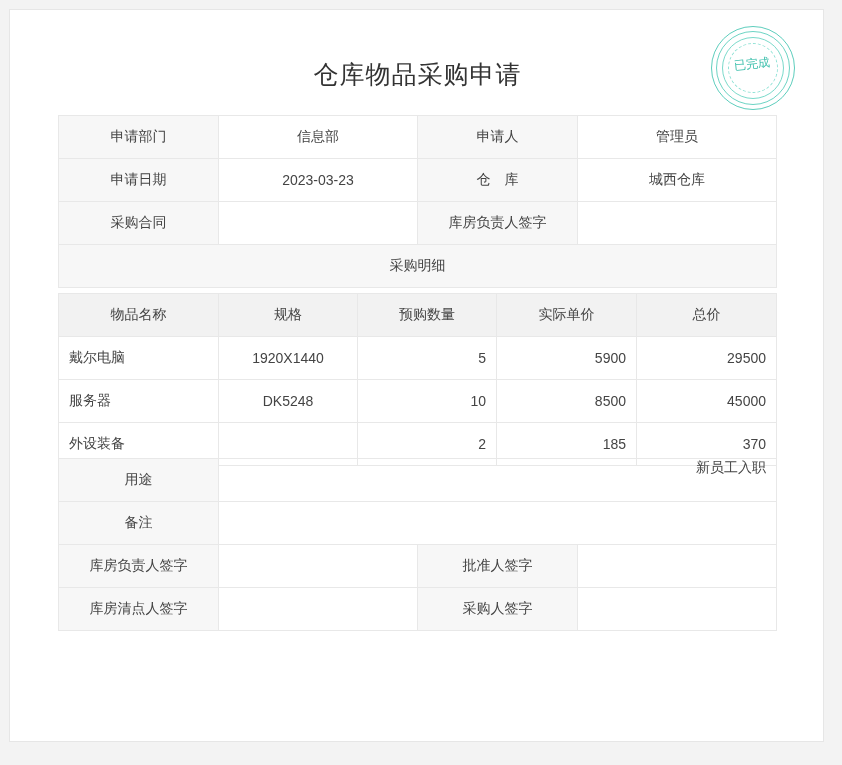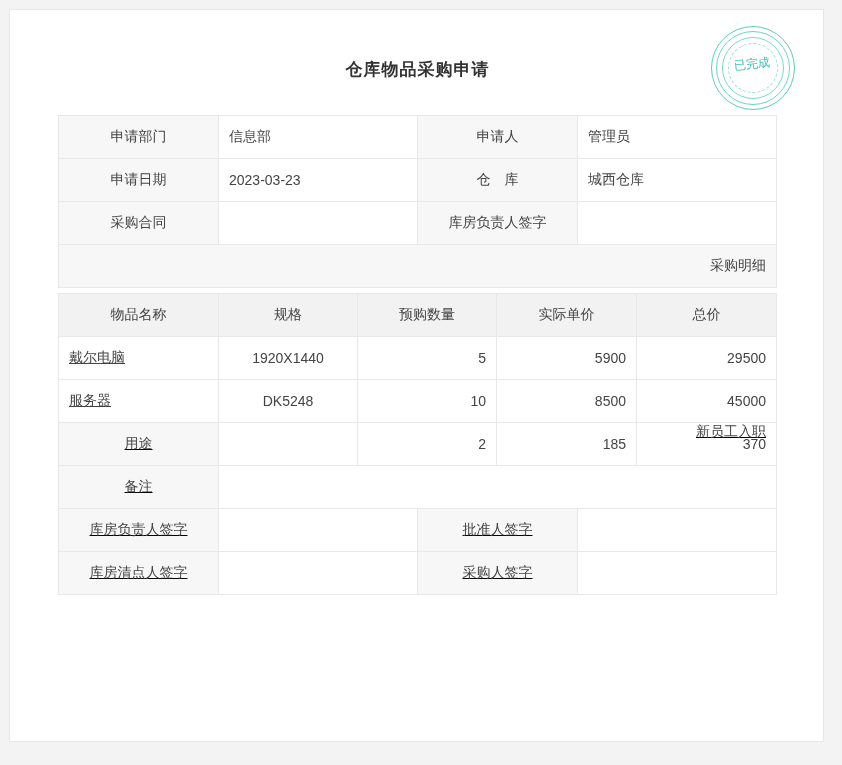--- a/index.html
+++ b/index.html
@@ -24,23 +24,23 @@
     background: #ffffff;
     border: 1px solid #e6e6e6;
     box-sizing: border-box;
   }
   .doc-title {
     position: absolute;
     left: 0;
     top: 48px;
     width: 815px;
     text-align: center;
-    font-size: 17px;
+    font-size: 25px;
     color: #333333;
-    font-weight: bold;
+    font-weight: normal;
     letter-spacing: 1px;
   }
   
   .stamp {
     position: absolute;
     right: 28px;
     top: 16px;
     width: 84px;
     height: 84px;
   }
@@ -82,43 +82,43 @@
     padding: 0 10px;
     box-sizing: border-box;
   }
   td.lbl {
     background: #f7f7f7;
     text-align: center;
     color: #444;
   }
   td.val {
     background: #ffffff;
+    text-align: center;
   }
   td.section {
     background: #f7f7f7;
-    text-align: right;
+    text-align: center;
     padding-left: 46px;
     color: #444;
   }
   td.colhead {
     background: #f2f2f2;
     text-align: center;
     font-size: 14px;
     color: #444;
     height: 32px;
   }
   td.item-name {
     text-align: left;
     padding-left: 10px;
     border-left: 1px solid #ffffff;
     border-right: 1px solid #ffffff;
     border-top: 1px solid #ffffff;
     border-bottom: 1px solid #f0f0f0;
     height: 30px;
-    text-decoration: underline;
   }
   td.item-spec {
     text-align: center;
     padding-left: 10px;
     border-left: 1px solid #ffffff;
     border-right: 1px solid #ffffff;
     border-top: 1px solid #ffffff;
     border-bottom: 1px solid #f0f0f0;
     height: 30px;
   }
@@ -224,21 +224,21 @@
         <tr>
           <td class="item-name">外设装备</td>
           <td class="item-spec"></td>
           <td class="item-num">2</td>
           <td class="item-num">185</td>
           <td class="item-num">370</td>
         </tr>
       </tbody>
     </table>
 
-    <table class="form" style="top:412px;text-decoration:underline;">
+    <table class="form" style="top:448px;">
       <colgroup>
         <col style="width:160px">
         <col style="width:199px">
         <col style="width:160px">
         <col style="width:199px">
       </colgroup>
       <tbody>
         <tr>
           <td class="lbl tall">用途</td>
           <td class="tall-val" colspan="3">新员工入职</td>

